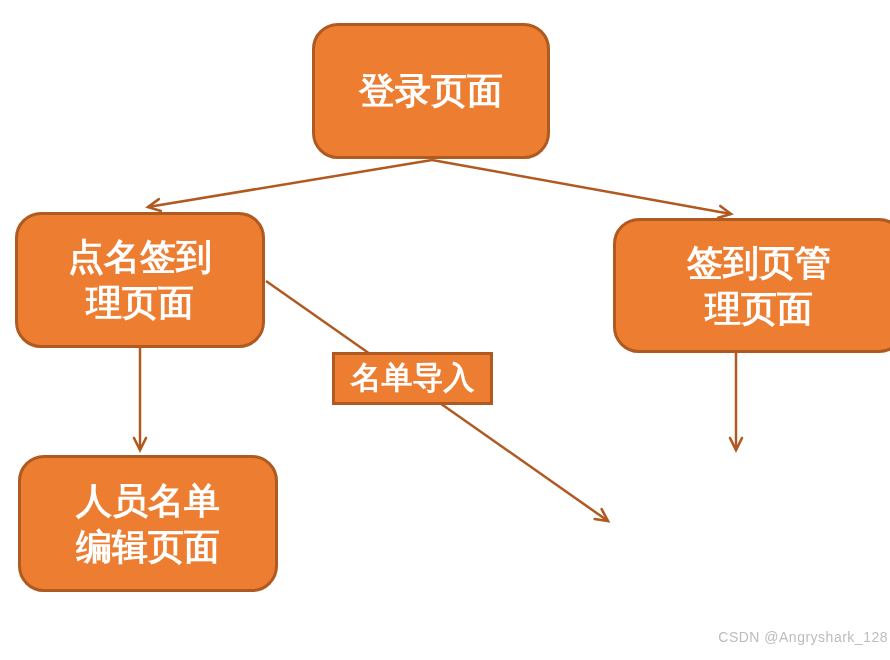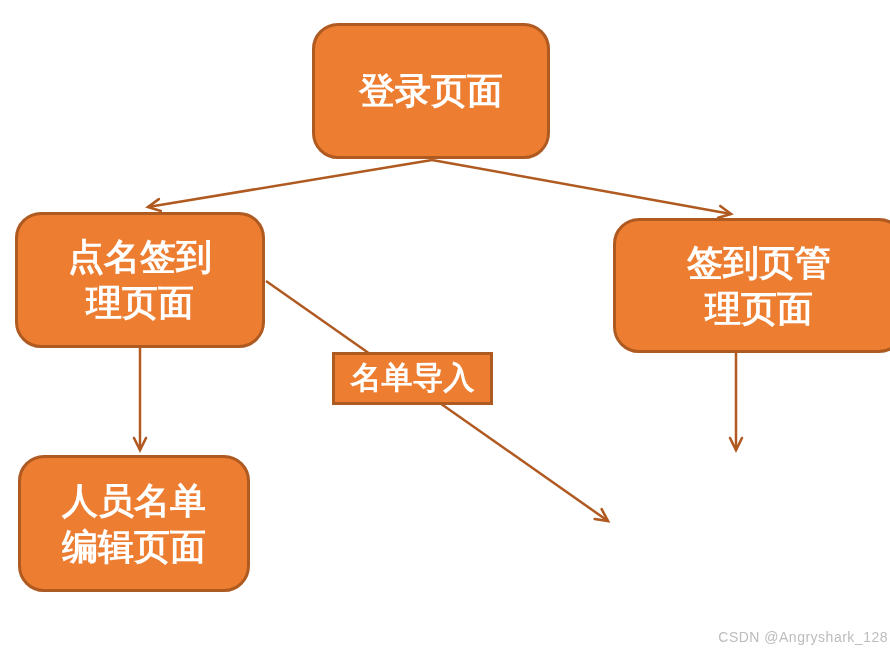--- a/index.html
+++ b/index.html
@@ -61,21 +61,21 @@
   }
   .node.rect-label {
     border-radius: 0;
     font-size: 31px;
     line-height: 1.1;
     text-align: right;
   }
   #node-login    { left: 312px; top:  23px; width: 238px; height: 136px; }
   #node-roster   { left:  15px; top: 212px; width: 250px; height: 136px; }
   #node-signpage { left: 613px; top: 218px; width: 292px; height: 135px; }
-  #node-edit     { left:  18px; top: 455px; width: 232px; height: 137px; }
+  #node-edit     { left:  18px; top: 455px; width: 260px; height: 137px; }
   #node-rollcall { left: 613px; top: 455px; width: 244px; height: 138px; }
   #node-import   { left: 332px; top: 352px; width: 161px; height:  53px; }
   .watermark {
     position: absolute;
     z-index: 3;
     right: 2px;
     top: 629px;
     font-size: 14px;
     color: var(--watermark);
     letter-spacing: 0.5px;

